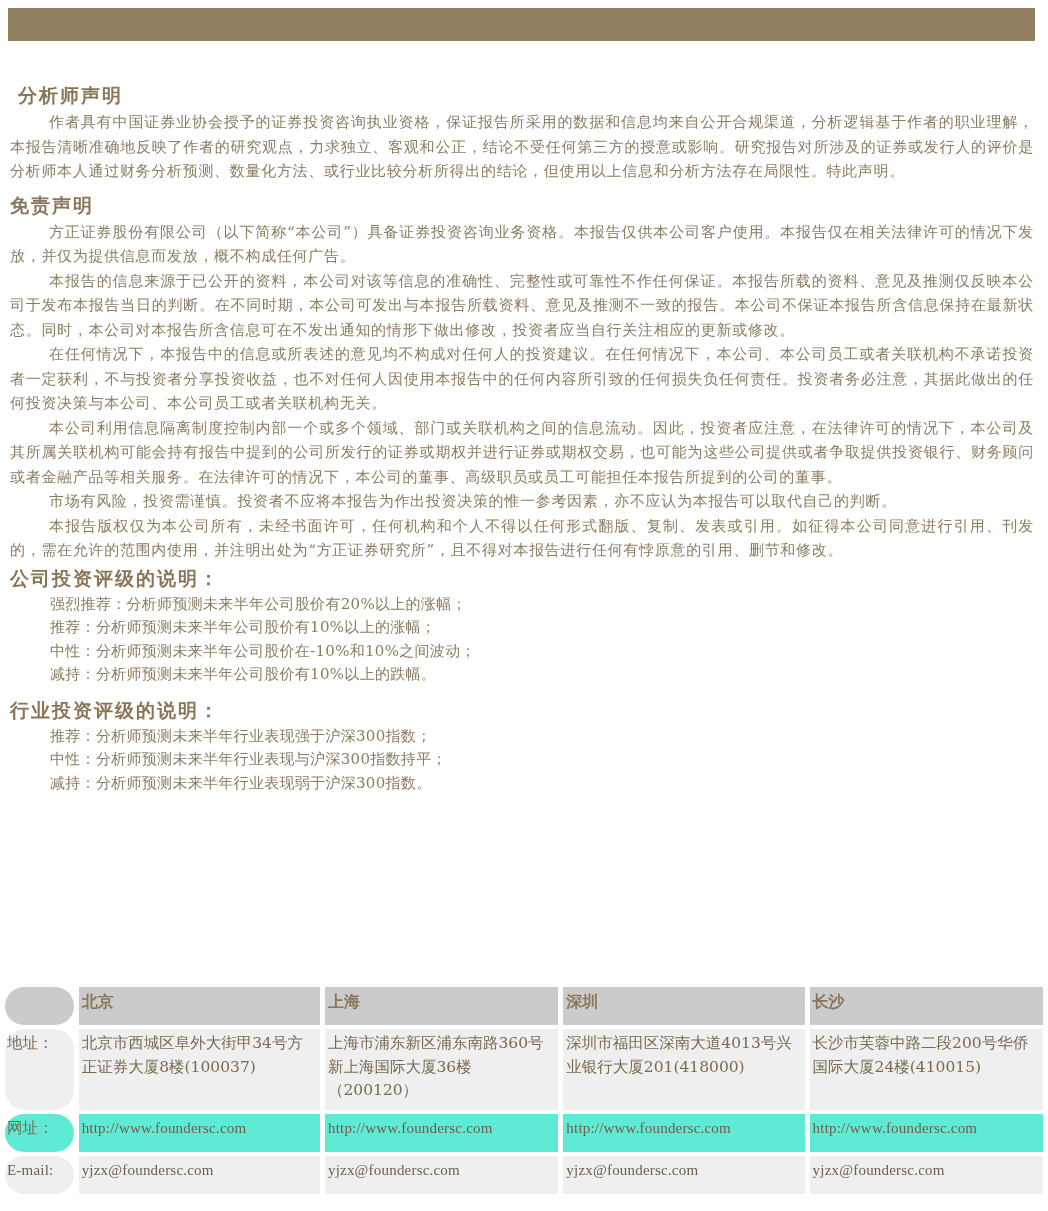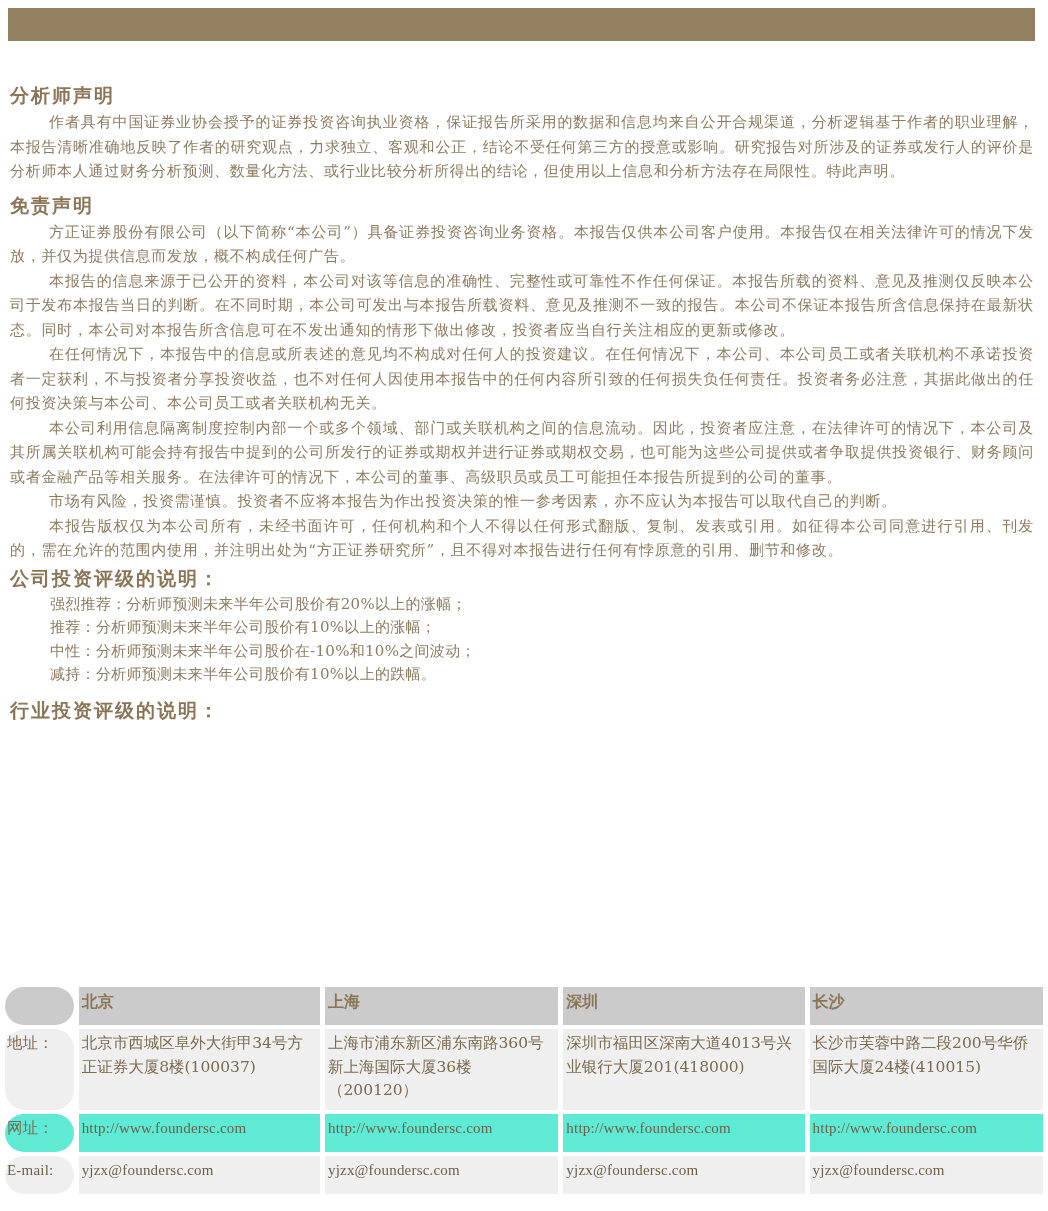--- a/index.html
+++ b/index.html
@@ -14,21 +14,21 @@
   }
   .content { position: absolute; left: 10px; top: 78px; width: 1024px; }
   .h {
     font-size: 19px; font-weight: bold; color: #8a7556;
     letter-spacing: 2px; margin: 0; line-height: 30px;
   }
   .p {
     font-size: 15px; line-height: 24.5px; margin: 0; text-align: justify;
     text-indent: 2.6em; letter-spacing: 0.7px; color: #8c7c62;
   }
-  .h1 { margin-top: 2px; }
+  .h1 { margin-top: 2px; margin-left: 8px; }
   .h2 { margin-top: 6px; }
   .h3 { margin-top: 0; }
   .h4 { margin-top: 8px; }
   .rating-list { margin: 0; padding: 0; list-style: none; }
   .rating-list li {
     font-size: 15px; line-height: 23.5px; padding-left: 40px; color: #8c7c62;
     letter-spacing: 0.3px;
   }
   table.offices {
     position: absolute; left: 5px; top: 983px; border-collapse: separate;
@@ -65,20 +65,25 @@
 
   <h2 class="h h3">公司投资评级的说明：</h2>
   <ul class="rating-list">
     <li>强烈推荐：分析师预测未来半年公司股价有20%以上的涨幅；</li>
     <li>推荐：分析师预测未来半年公司股价有10%以上的涨幅；</li>
     <li>中性：分析师预测未来半年公司股价在-10%和10%之间波动；</li>
     <li>减持：分析师预测未来半年公司股价有10%以上的跌幅。</li>
   </ul>
 
   <h2 class="h h4">行业投资评级的说明：</h2>
+  <ul class="rating-list">
+    <li>推荐：分析师预测未来半年行业表现强于沪深300指数；</li>
+    <li>中性：分析师预测未来半年行业表现与沪深300指数持平；</li>
+    <li>减持：分析师预测未来半年行业表现弱于沪深300指数。</li>
+  </ul>
 </div>
 
 <table class="offices">
   <tbody>
       <tr class="head">
     <td class="label-cell"></td>
     <td class="c1">北京</td>
     <td class="c2">上海</td>
     <td class="c3">深圳</td>
     <td class="c4">长沙</td>

